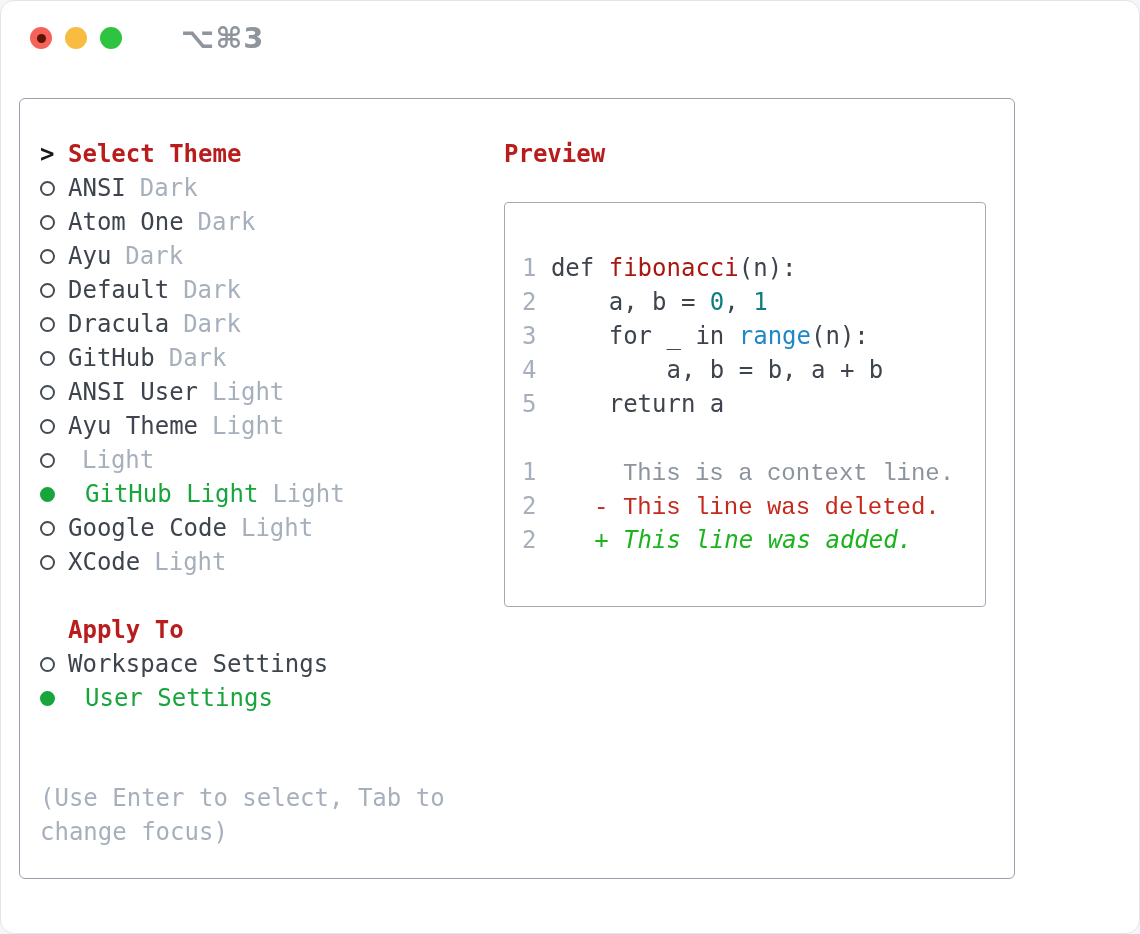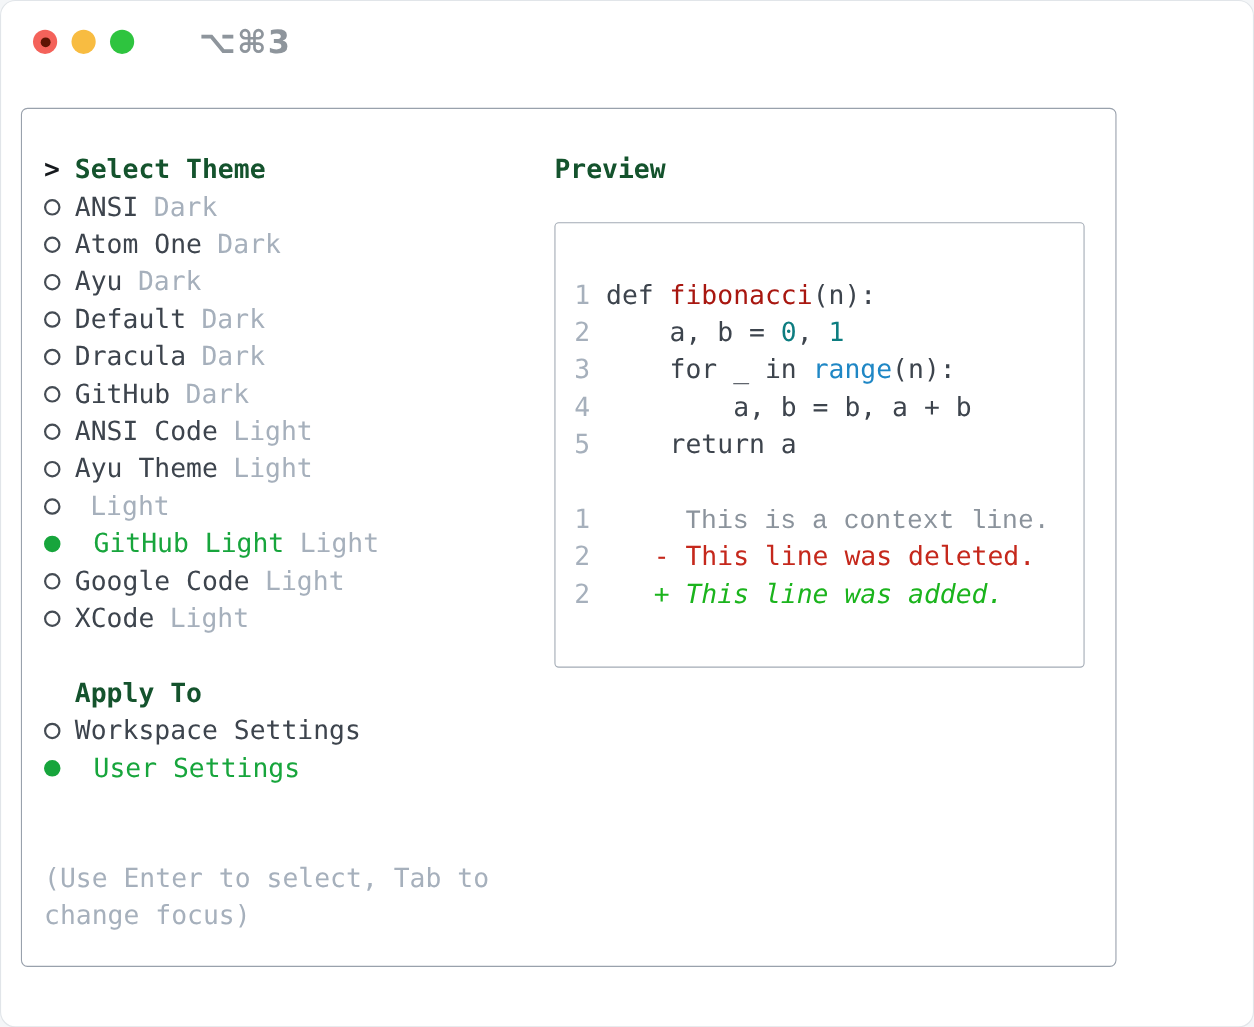--- a/index.html
+++ b/index.html
@@ -58,21 +58,21 @@
     font-weight: bold; color: #15191d;
   }
   .marker-spacer { display: inline-block; width: 28px; flex: none; }
   .marker {
     display: inline-block; width: 15px; height: 15px; flex: none;
     border: 2px solid #454c54; border-radius: 50%;
     margin-right: 13px;
   }
   .marker.filled { background: #17a53c; border-color: #17a53c; }
 
-  .header-label { font-weight: bold; color: #14532d; }
+  .header-label { font-weight: bold; color: #b91c1c; }
   .item-name    { color: #3d444d; }
   .item-variant { color: #a6b0bc; margin-left: 14px; text-align: center; }
   .row.selected .item-name { color: #17a53c; margin-left: 17px; }
 
   .hint {
     width: 440px;
     font-size: 24px; line-height: 34px;
     color: #a6b0bc;
     white-space: normal;
     margin-top: 32px;
@@ -92,21 +92,21 @@
     padding: 48px 8px 0 17px;
     white-space: pre;
   }
   .code-line { height: 34px; }
   .tok-ln      { color: #a6b0bc; }
   .tok-code    { color: #3d444d; }
   .tok-func    { color: #a81710; }
   .tok-num     { color: #0d7d80; }
   .tok-builtin { color: #1f87c5; }
   .tok-context { color: #8b939c; font-family: Liberation Mono, monospace; }
-  .tok-deleted { color: #c5281c; }
+  .tok-deleted { color: #c5281c; font-family: Liberation Mono, monospace; }
   .tok-added   { color: #1bb41d; font-style: italic; }
 </style>
 </head>
 <body>
 
 <div class="window">
   <div class="titlebar">
     <span class="dot dot-red">
       <span class="inner-dot"></span>
     </span>
@@ -122,21 +122,21 @@
         <span class="header-label">Select Theme</span>
       </div>
 
       <div id="theme-list">
           <div class="row item"><span class="marker"></span><span class="item-name">ANSI</span><span class="item-variant">Dark</span></div>
           <div class="row item"><span class="marker"></span><span class="item-name">Atom One</span><span class="item-variant">Dark</span></div>
           <div class="row item"><span class="marker"></span><span class="item-name">Ayu</span><span class="item-variant">Dark</span></div>
           <div class="row item"><span class="marker"></span><span class="item-name">Default</span><span class="item-variant">Dark</span></div>
           <div class="row item"><span class="marker"></span><span class="item-name">Dracula</span><span class="item-variant">Dark</span></div>
           <div class="row item"><span class="marker"></span><span class="item-name">GitHub</span><span class="item-variant">Dark</span></div>
-          <div class="row item"><span class="marker"></span><span class="item-name">ANSI Code</span><span class="item-variant">Light</span></div>
+          <div class="row item"><span class="marker"></span><span class="item-name">ANSI User</span><span class="item-variant">Light</span></div>
           <div class="row item"><span class="marker"></span><span class="item-name">Ayu Theme</span><span class="item-variant">Light</span></div>
           <div class="row item"><span class="marker"></span><span class="item-variant">Light</span></div>
           <div class="row item selected"><span class="marker filled"></span><span class="item-name">GitHub Light</span><span class="item-variant">Light</span></div>
           <div class="row item"><span class="marker"></span><span class="item-name">Google Code</span><span class="item-variant">Light</span></div>
           <div class="row item"><span class="marker"></span><span class="item-name">XCode</span><span class="item-variant">Light</span></div>
         </div>
 
       <div class="row blank"></div>
 
       <div class="row">

